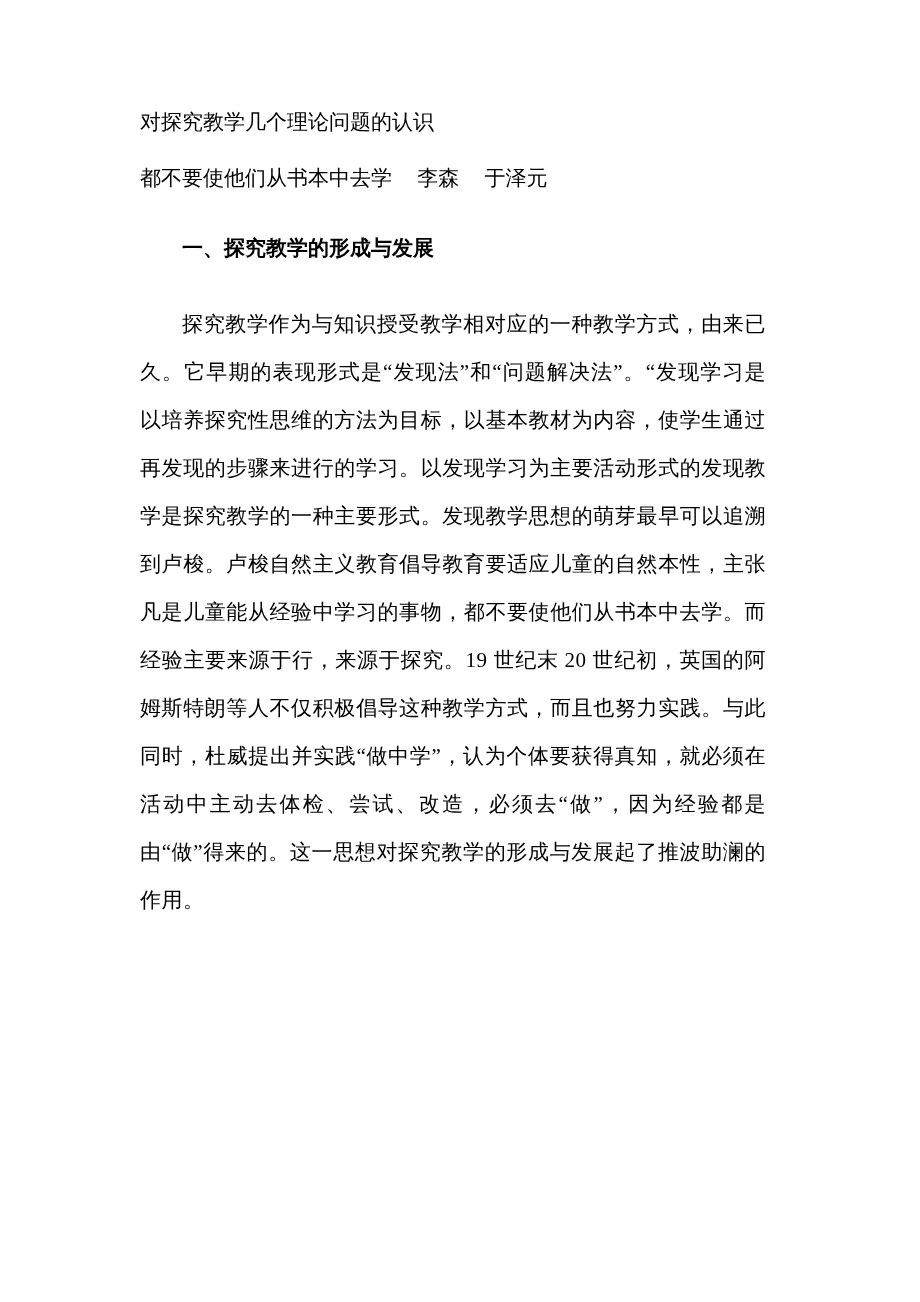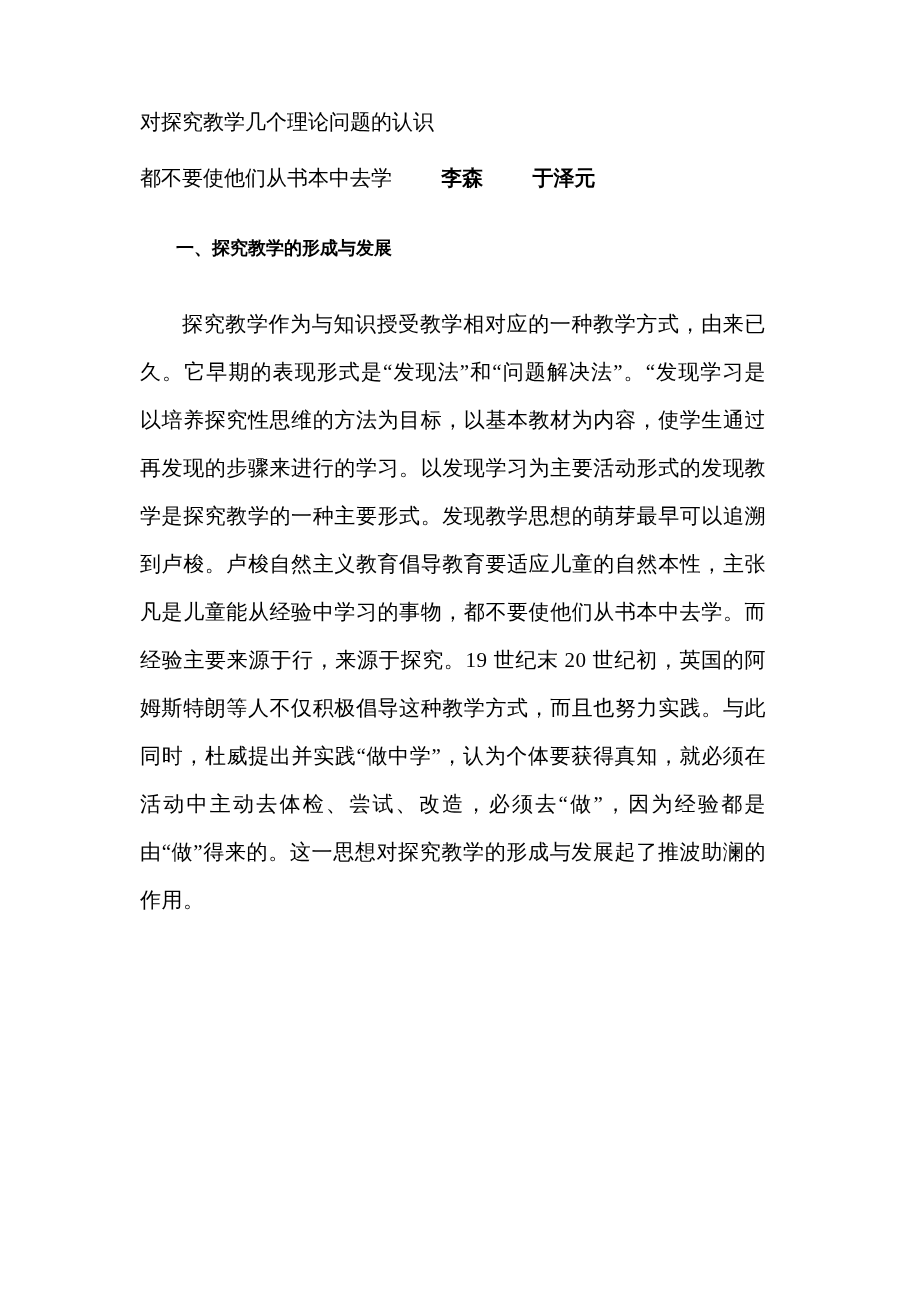--- a/index.html
+++ b/index.html
@@ -26,25 +26,24 @@
     line-height: 48px;
     margin: 0;
     font-weight: normal;
   }
   .doc-byline {
     font-size: 21px;
     line-height: 48px;
     margin: 8px 0 0 0;
   }
   .doc-byline .author {
-    margin-left: 44px;
-    font-weight: bold;
+    margin-left: 20px;
   }
   .section-heading {
-    font-size: 18px;
+    font-size: 21px;
     line-height: 48px;
     font-weight: bold;
     margin: 22px 0 0 0;
     text-indent: 2em;
   }
   .body-para {
     font-size: 21px;
     line-height: 48px;
     margin: 28px 18px 0 0;
     text-indent: 2em;

